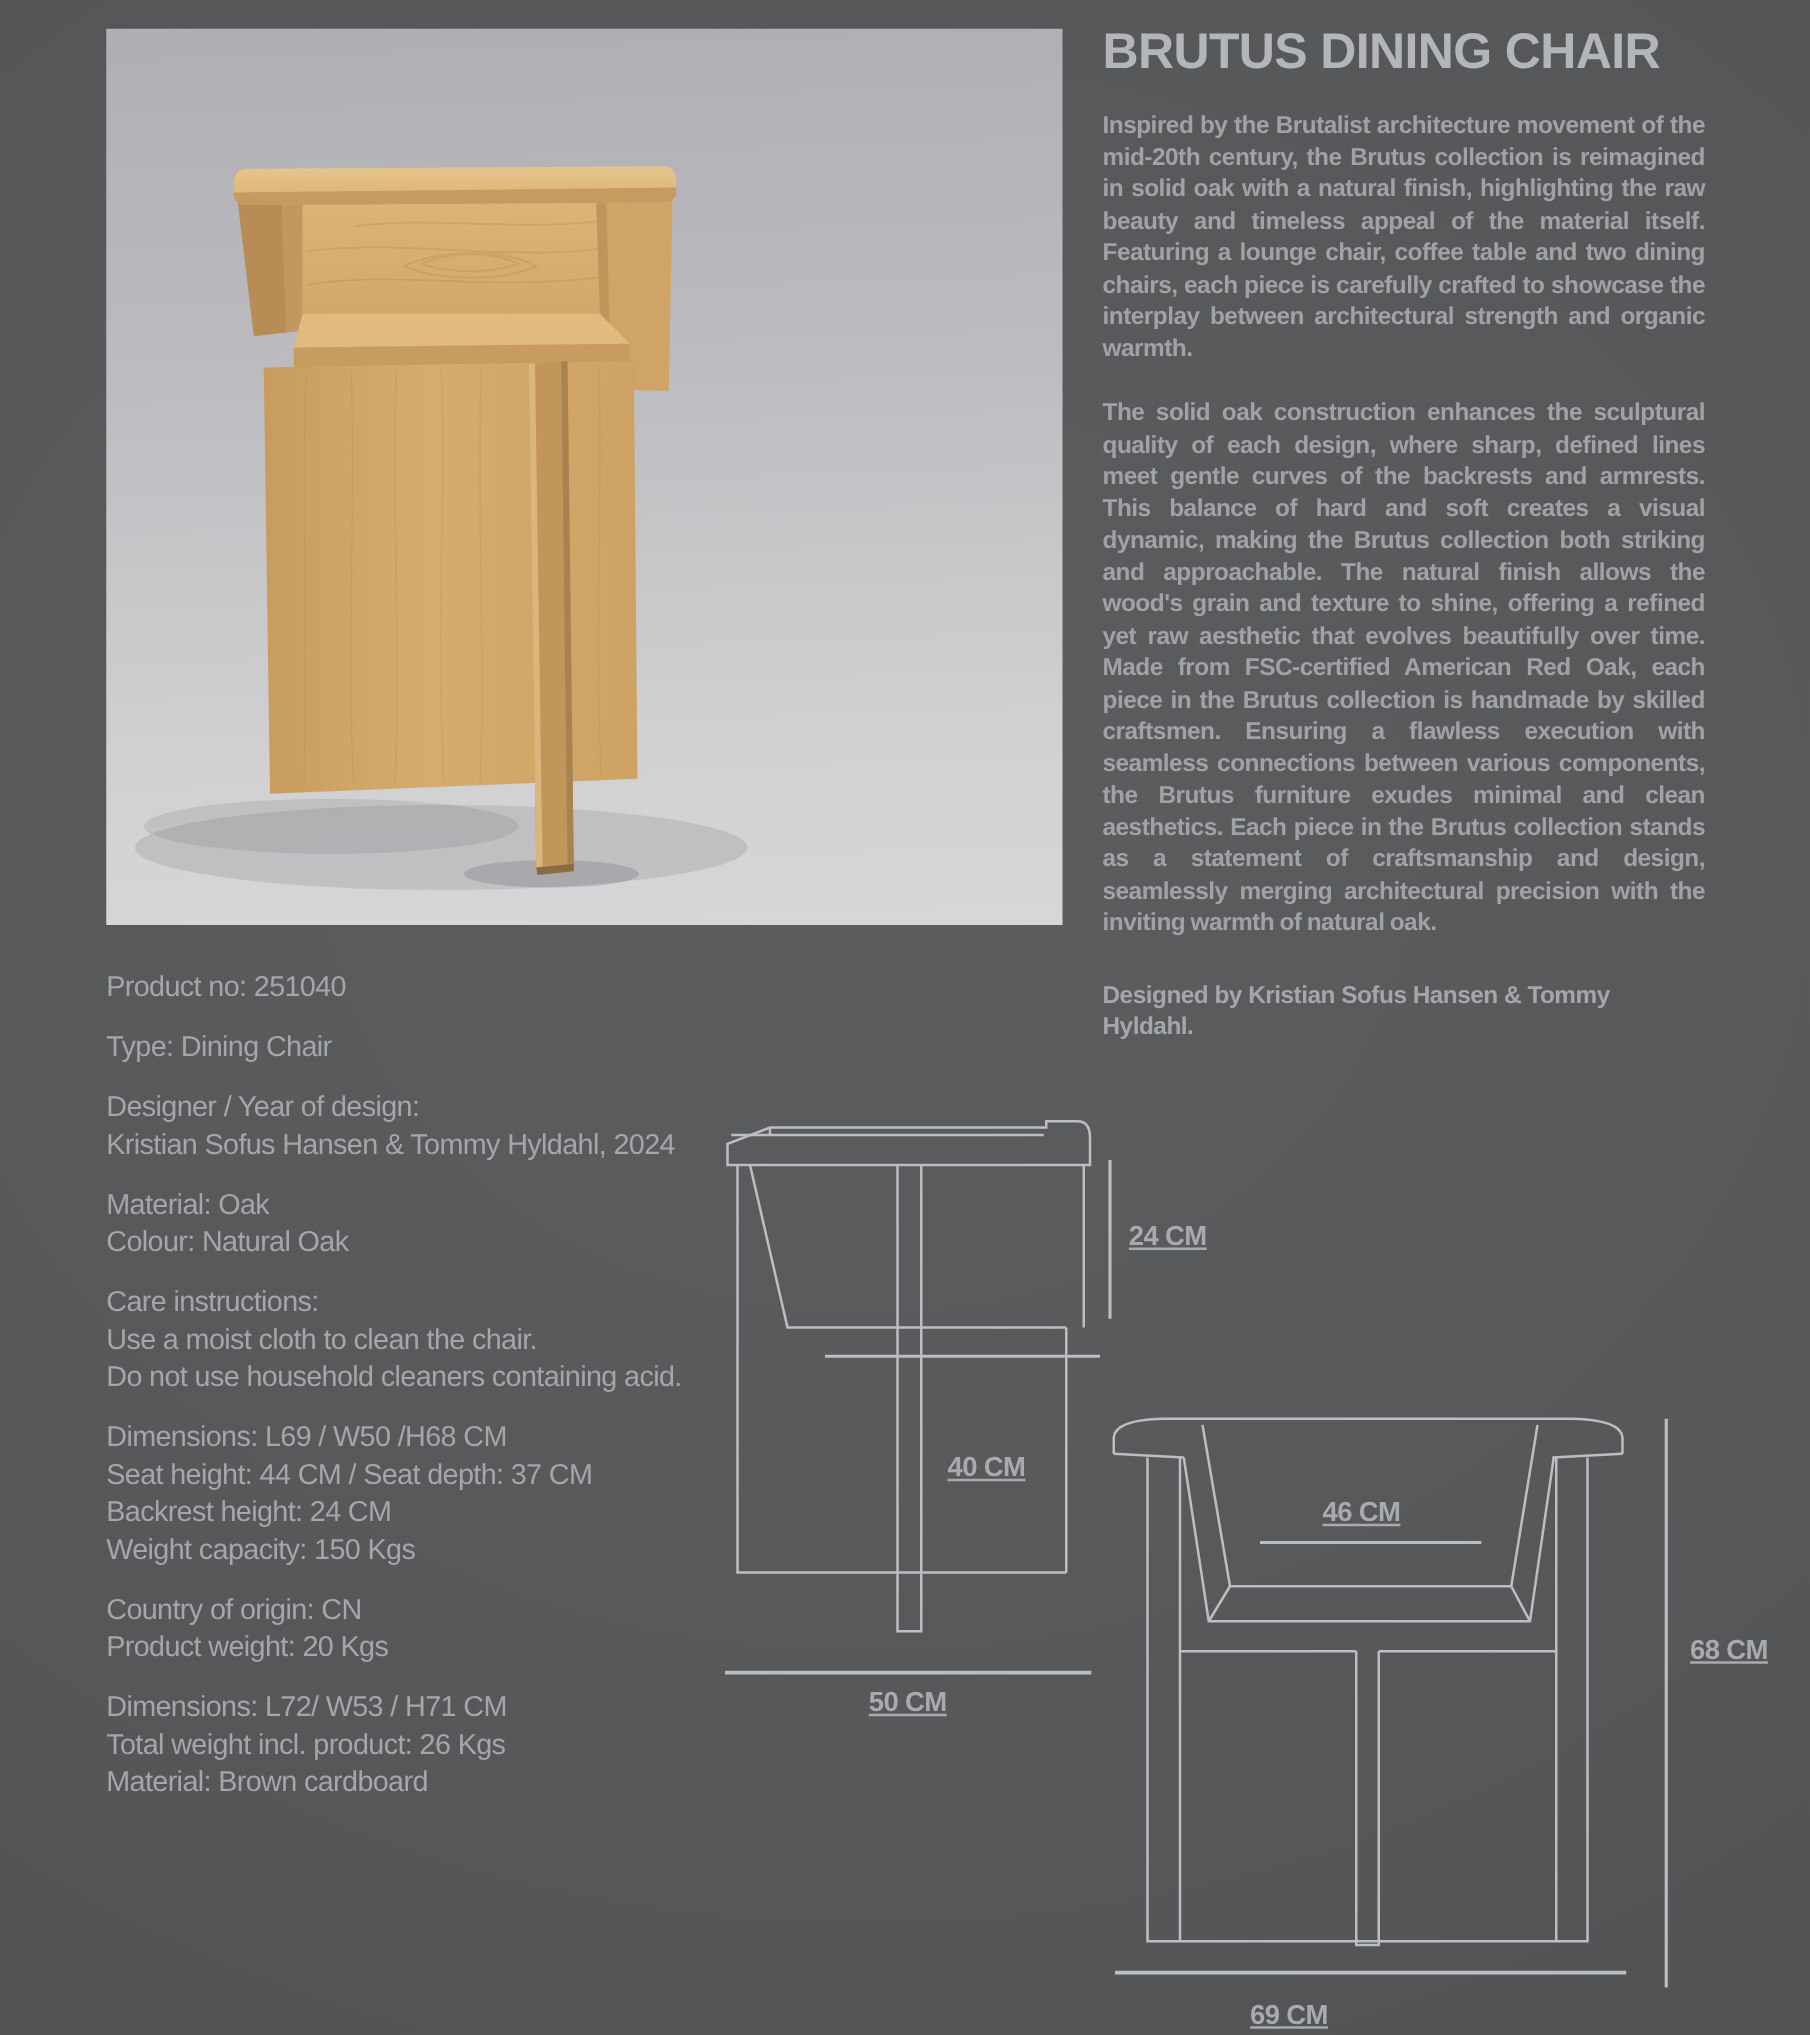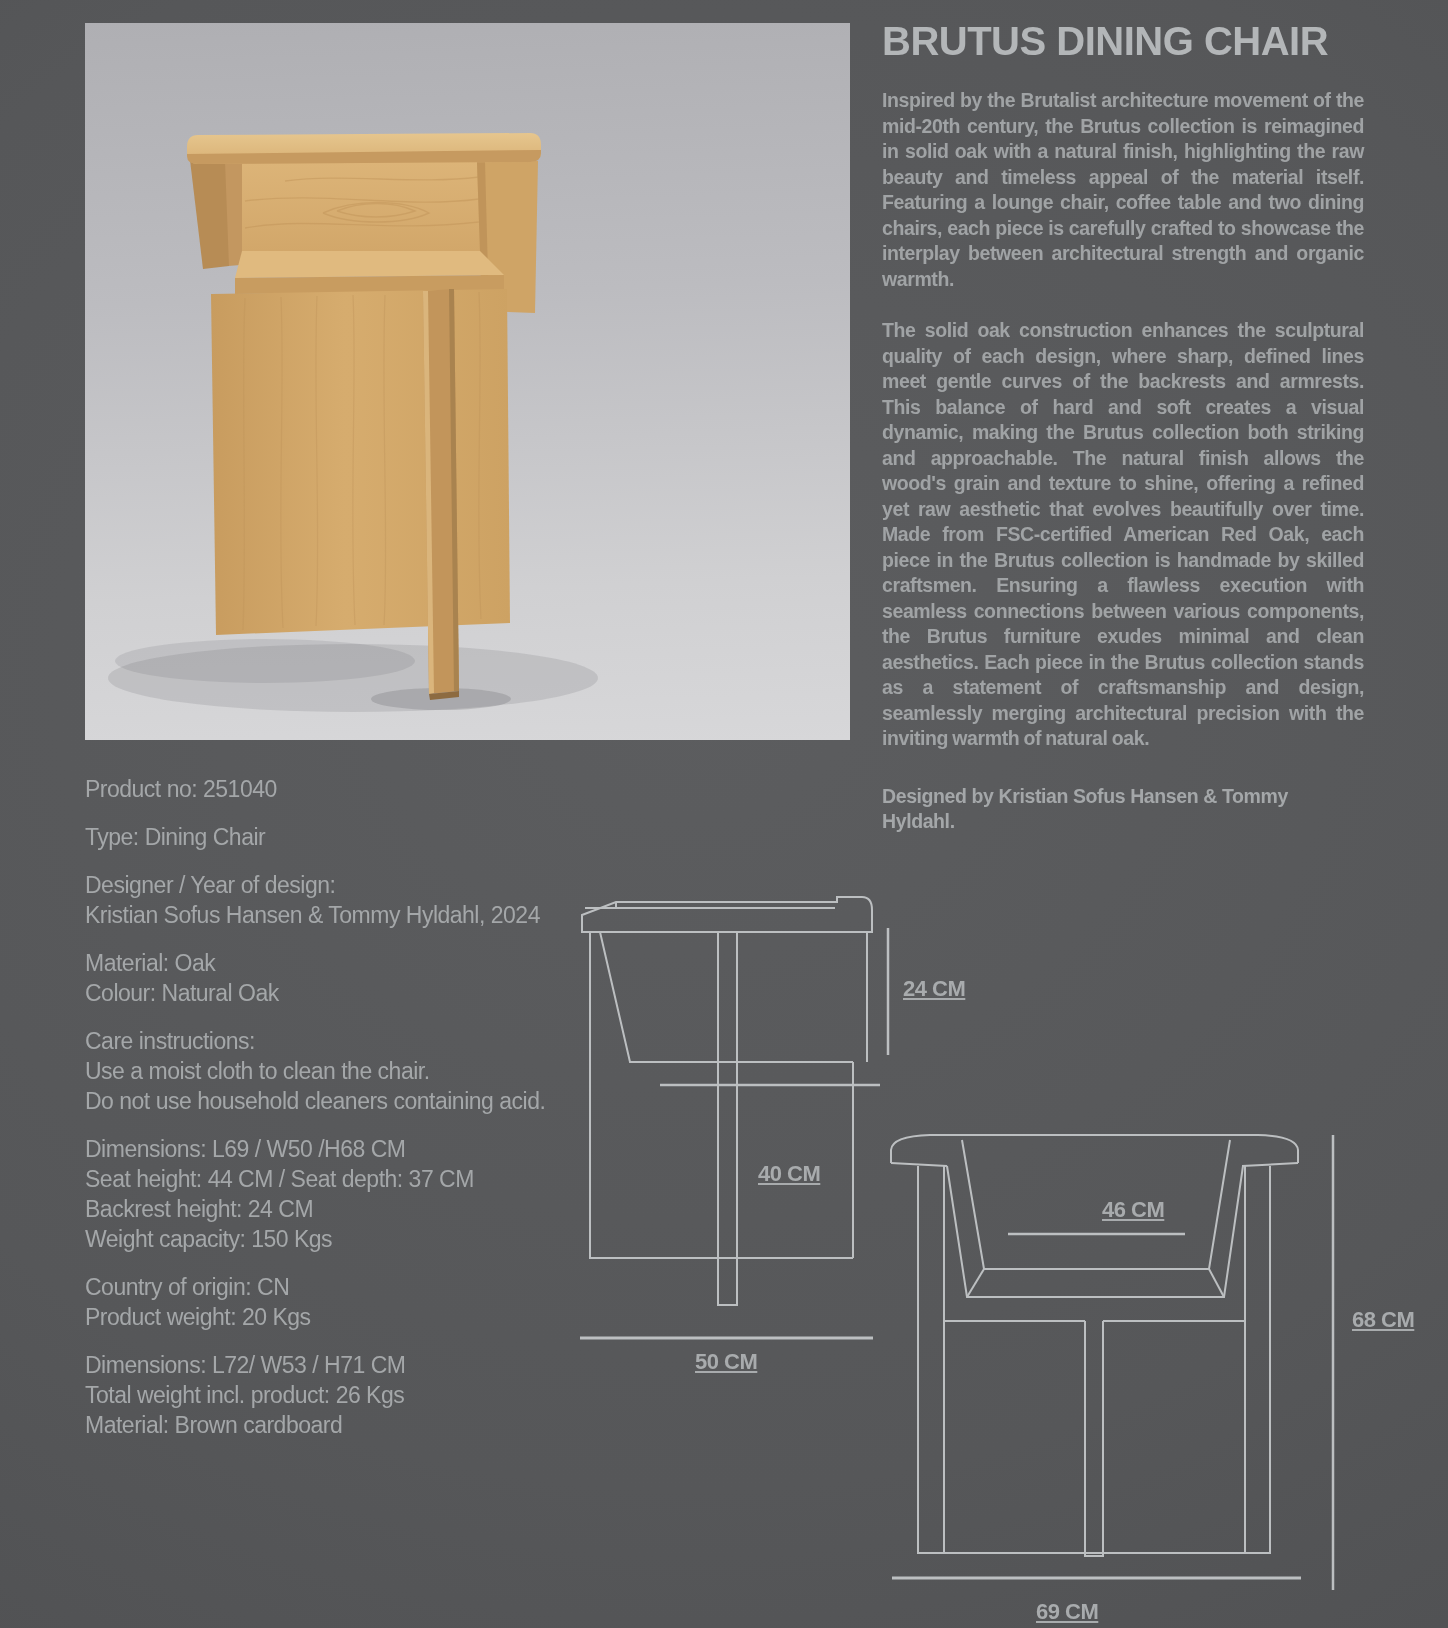--- a/index.html
+++ b/index.html
@@ -208,17 +208,17 @@
 
       <path d="M64,196 L205,196"></path>
       <path d="M223,196 L365,196"></path>
 
       <path d="M205,196 L205,431 L223,431 L223,196"></path>
 
       <path d="M453,10 L453,465" stroke-width="2.5"></path>
       <path d="M12,453 L421,453" stroke-width="3"></path>
     </svg>
   </div>
-  <div class="dim-label" style="left:1102px;top:1196px;">46 CM</div>
+  <div class="dim-label" style="left:1058px;top:1196px;">46 CM</div>
   <div class="dim-label" style="left:1352px;top:1306px;">68 CM</div>
-  <div class="dim-label" style="left:1036px;top:1598px;">69 CM</div>
+  <div class="dim-label" style="left:1000px;top:1598px;">69 CM</div>
 
 </div>
 
 </body></html>

